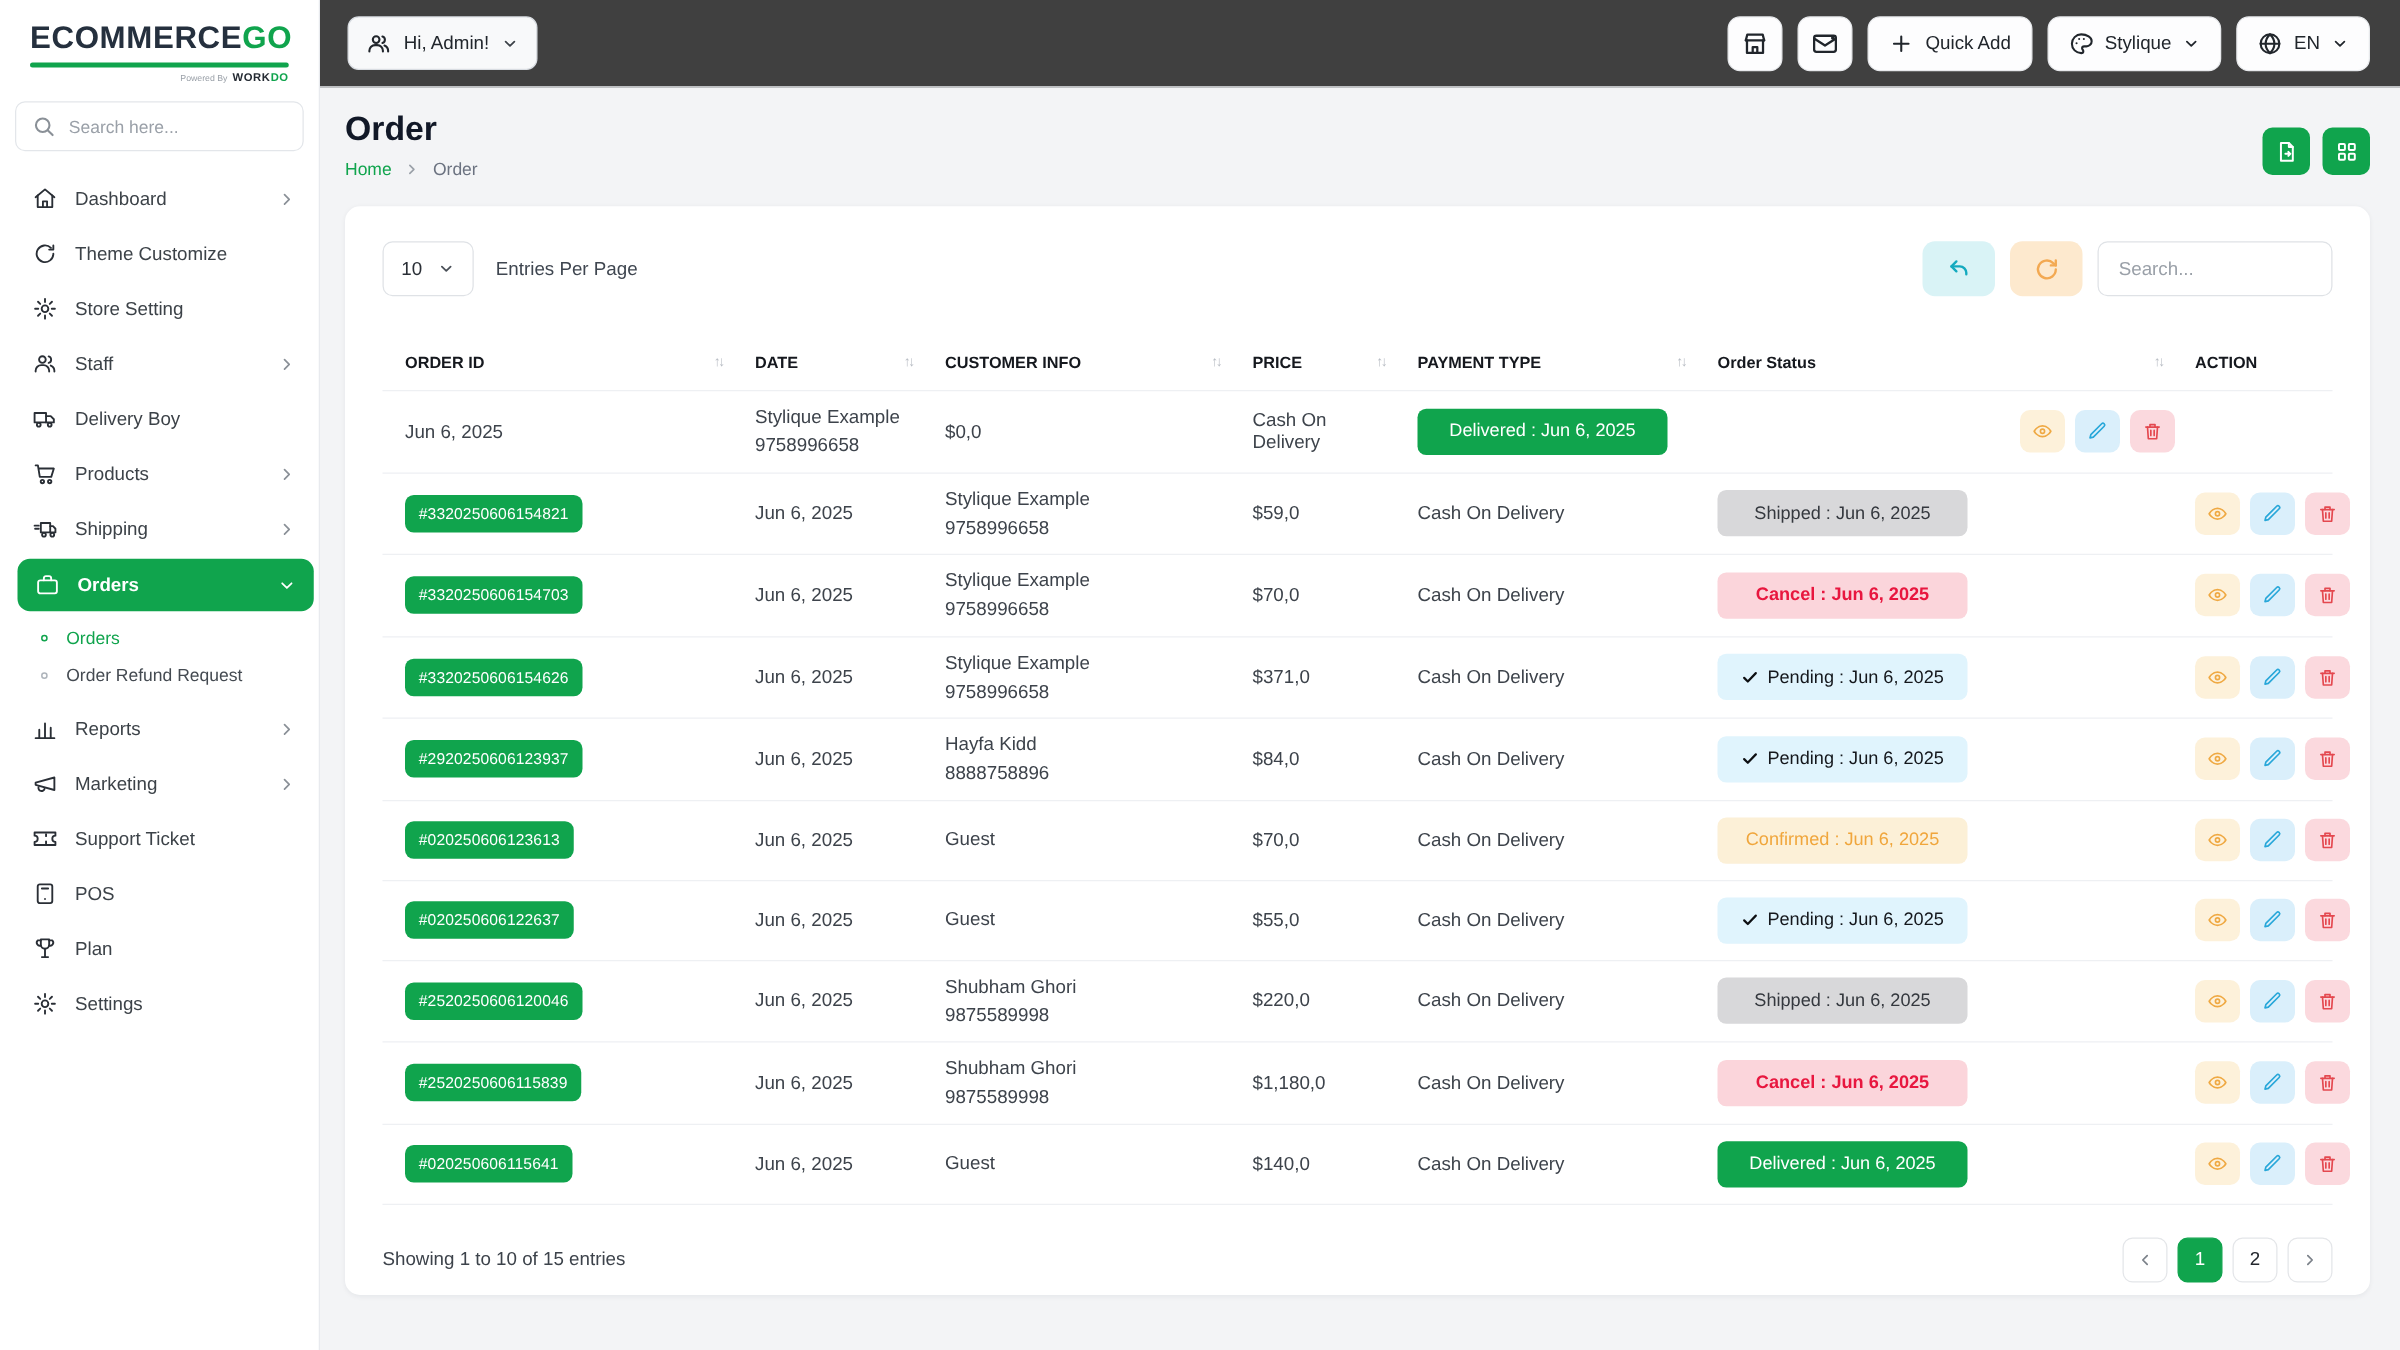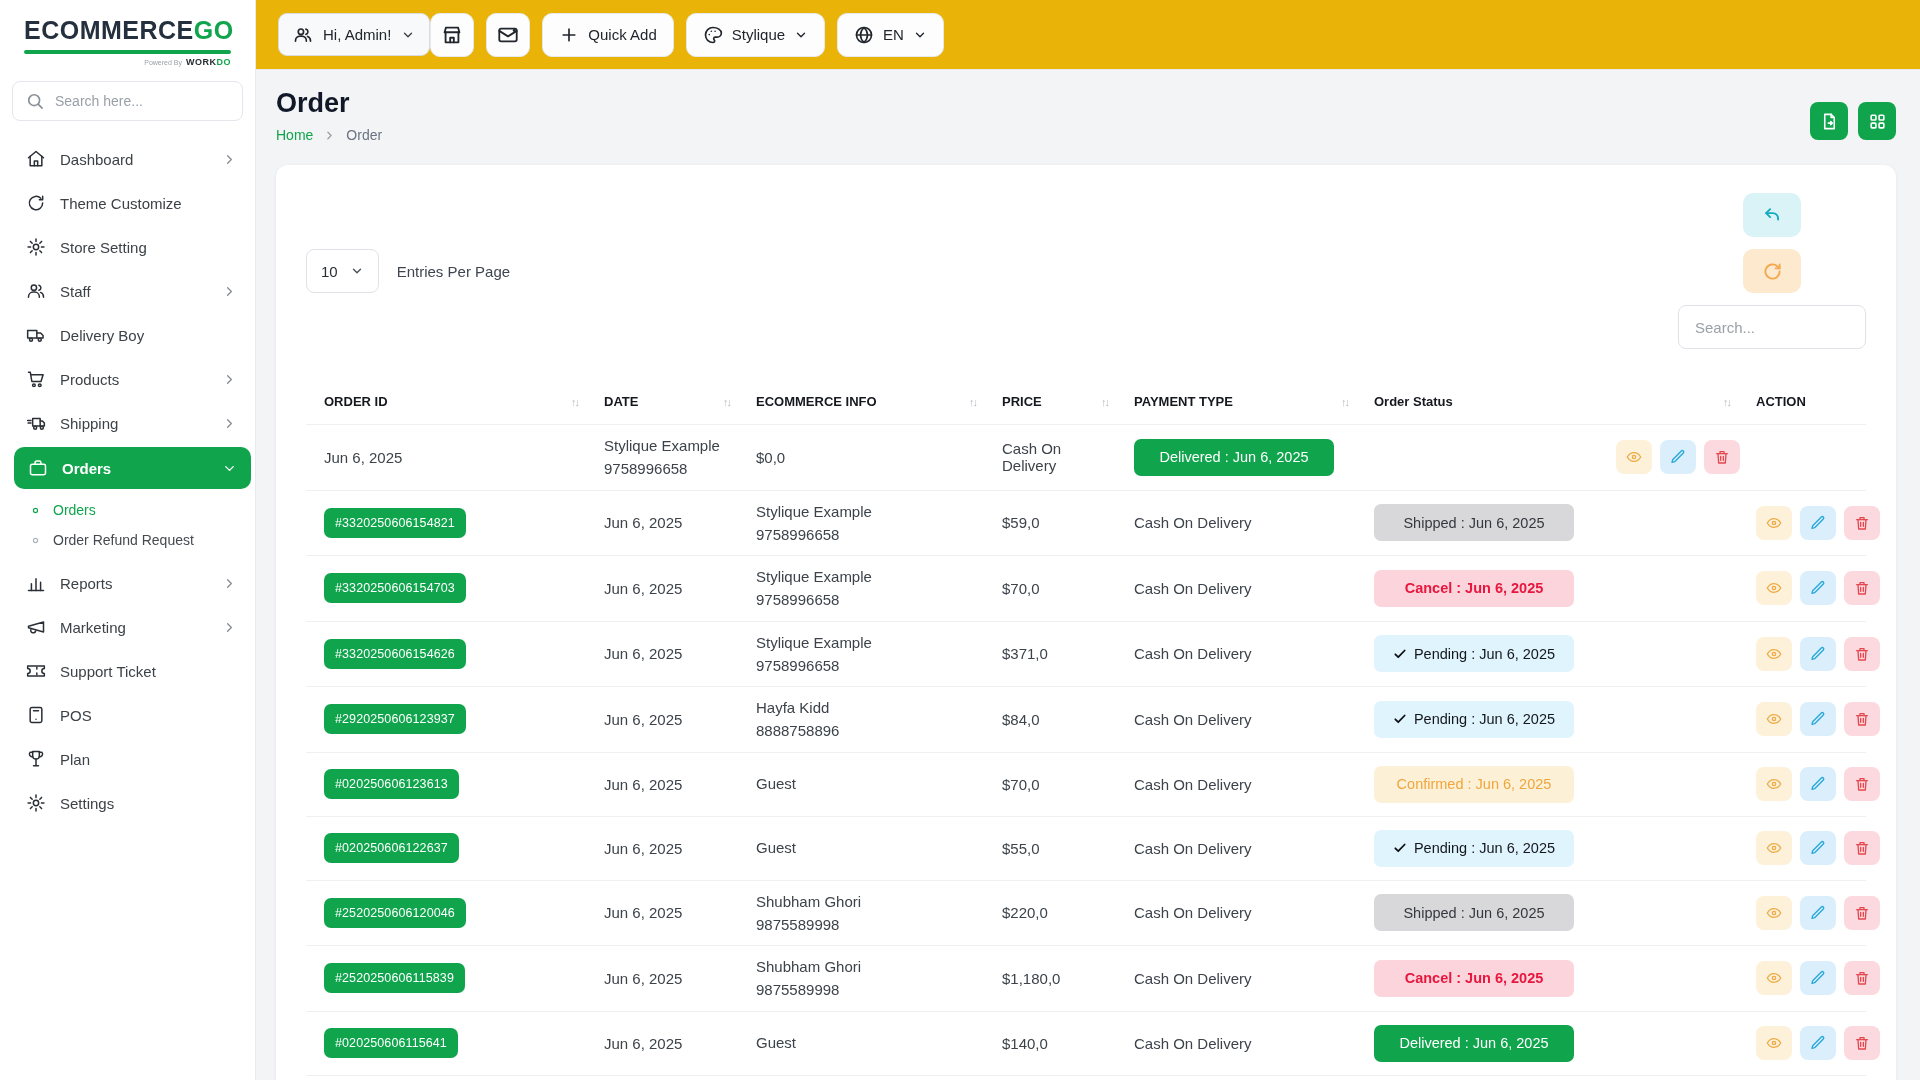--- a/index.html
+++ b/index.html
@@ -28,21 +28,21 @@
   .nav-item.active { background:#10a44d; color:#fff; font-weight:700; margin:2px 4px 2px 14px; padding:11px 14px 11px 14px; border-radius:10px; }
   .nav-item.active .nav-icn, .nav-item.active .nav-chevron { color:#fff; }
   .nav-sub { padding:4px 0 6px 0; }
   .nav-sub-item { display:flex; align-items:center; gap:12px; padding:7px 18px 7px 30px; font-size:14px; color:#444a51; cursor:pointer; }
   .nav-sub-item .sub-dot { width:11px; height:11px; color:#aeb4bb; }
   .nav-sub-item.active { color:#10a44d; }
   .nav-sub-item.active .sub-dot { color:#10a44d; }
 
   
   .main { flex:1; display:flex; flex-direction:column; min-width:0; }
-  .topbar { height:70px; background:#eab308; border-bottom:1px solid #e8eaee; display:flex; align-items:center; padding:0 24px 0 22px; }
+  .topbar { height:70px; background:#404040; border-bottom:1px solid #e8eaee; display:flex; align-items:center; justify-content:space-between; padding:0 24px 0 22px; }
   .greet-btn { display:flex; align-items:center; gap:10px; border:1px solid #d9dde2; background:#f8f9fa; border-radius:9px; height:43px; padding:0 14px; font-size:15px; color:#21262c; cursor:pointer; font-family:inherit; }
   .greet-btn .chev { width:14px; height:14px; color:#3c4248; }
   .topbar-right { display:flex; align-items:center; gap:12px; }
   .tb-iconbtn { width:44px; height:44px; border:1px solid #e7e9ec; background:#fdfdfe; border-radius:10px; display:flex; align-items:center; justify-content:center; color:#21262c; cursor:pointer; }
   .tb-iconbtn .icn { width:22px; height:22px; }
   .tb-btn { display:flex; align-items:center; gap:9px; border:1px solid #e7e9ec; background:#fdfdfe; border-radius:10px; height:44px; padding:0 16px; font-size:15px; color:#21262c; cursor:pointer; font-family:inherit; }
   .tb-btn .chev { width:14px; height:14px; }
 
   .page { flex:1; padding:18px 24px 0 20px; min-height:0; }
   .page-head { display:flex; align-items:center; justify-content:space-between; }
@@ -54,21 +54,21 @@
   .head-actions { display:flex; gap:10px; align-self:flex-start; margin-top:14px; }
   .green-sq { width:38px; height:38px; border:0; border-radius:8px; background:#10a44d; color:#fff; display:flex; align-items:center; justify-content:center; cursor:pointer; }
   .green-sq .icn { width:19px; height:19px; }
 
   .card { background:#fff; border-radius:12px; margin-top:22px; padding:28px 30px 10px 30px; box-shadow:0 1px 4px rgba(20,30,50,.06); }
   .controls { display:flex; align-items:center; justify-content:space-between; }
   .controls-left { display:flex; align-items:center; gap:18px; }
   .select-box { display:flex; align-items:center; gap:12px; border:1px solid #dfe2e6; border-radius:8px; height:44px; padding:0 14px; font-size:15px; color:#2a2f36; cursor:pointer; background:#fff; }
   .select-box .chev { width:14px; height:14px; color:#4a5058; }
   .entries-label { font-size:15px; color:#3f4650; }
-  .controls-right { display:flex; align-items:center; gap:12px;flex-direction:column; }
+  .controls-right { display:flex; align-items:center; gap:12px; }
   .soft-btn { width:58px; height:44px; border:0; border-radius:10px; display:flex; align-items:center; justify-content:center; cursor:pointer; }
   .soft-btn .icn { width:19px; height:19px; }
   .btn-undo { background:#d9f3f6; color:#14aabf; }
   .btn-refresh { background:#fde9ce; color:#f3a952; }
   .tbl-search { border:1px solid #dfe2e6; border-radius:8px; height:44px; width:188px; padding:0 16px; font-size:15px; color:#3c4248; outline:0; font-family:inherit; }
   .tbl-search::placeholder { color:#9aa0a8; }
 
   
   .table { margin-top:30px; }
   .grid-row { display:grid; grid-template-columns:286px 152px 246px 132px 240px 382px 1fr; align-items:center; }
@@ -475,21 +475,21 @@
         <div class="grid-row thead">
             <div class="th">
               <span>ORDER ID</span>
               <span class="sort">↑↓</span>
             </div>
             <div class="th">
               <span>DATE</span>
               <span class="sort">↑↓</span>
             </div>
             <div class="th">
-              <span>ECOMMERCE INFO</span>
+              <span>CUSTOMER INFO</span>
               <span class="sort">↑↓</span>
             </div>
             <div class="th">
               <span>PRICE</span>
               <span class="sort">↑↓</span>
             </div>
             <div class="th">
               <span>PAYMENT TYPE</span>
               <span class="sort">↑↓</span>
             </div>

